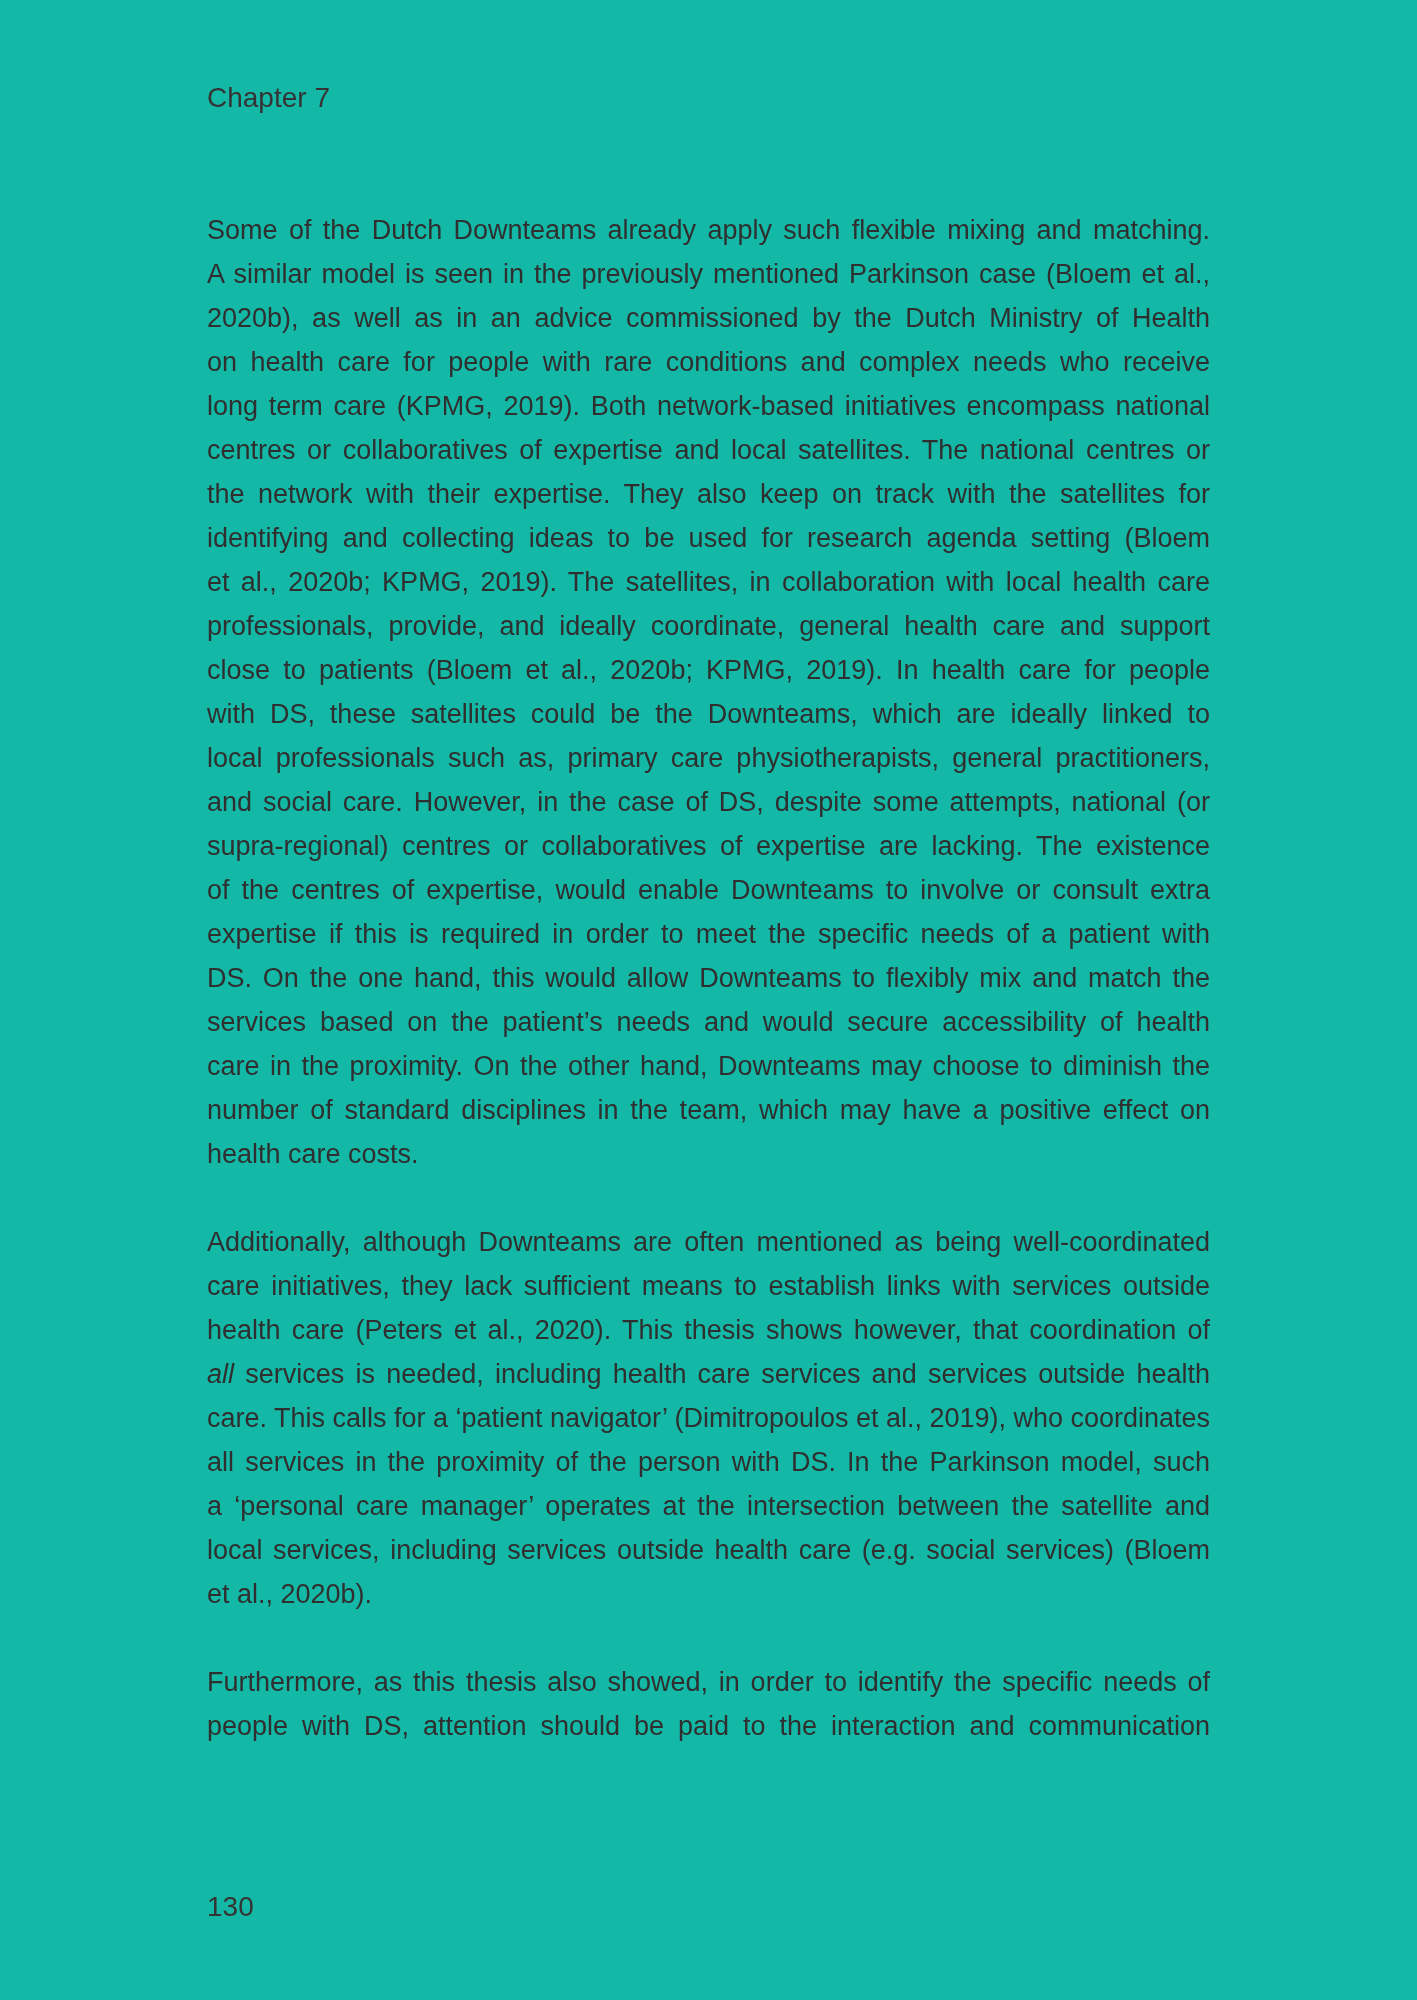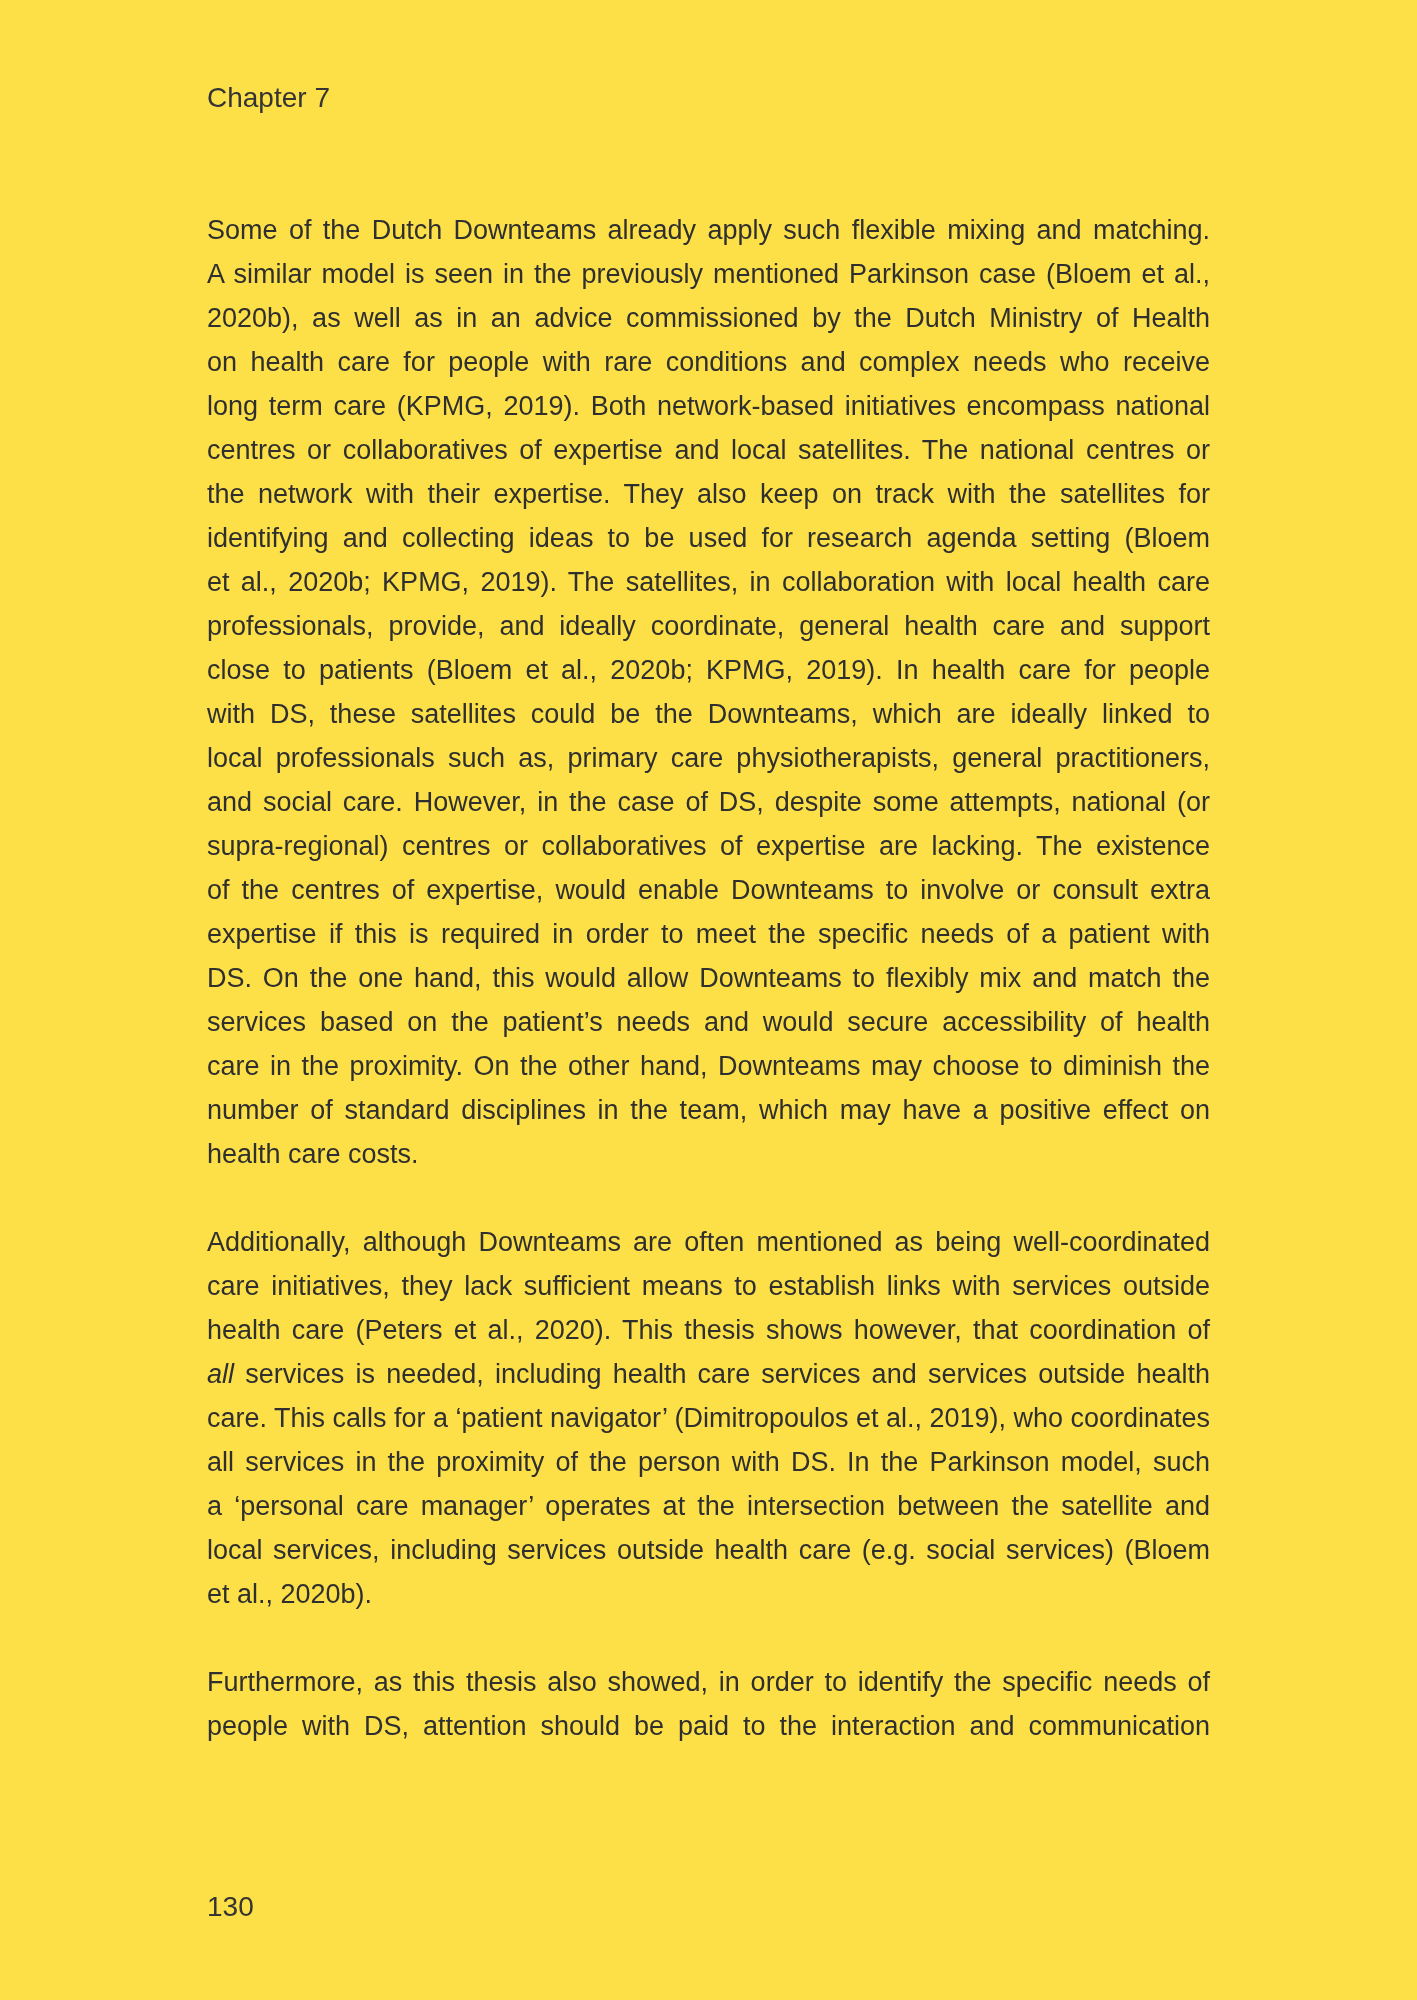--- a/index.html
+++ b/index.html
@@ -1,20 +1,20 @@
 <!DOCTYPE html>
 <html><head>
 <meta charset="utf-8">
 <style>
   html, body { margin: 0; padding: 0; background: #ffffff; }
   .page {
     position: relative;
     width: 1417px;
     height: 2000px;
-    background: #fde047;
+    background: #14b8a6;
     font-family: "Liberation Sans", "DejaVu Sans", sans-serif;
     color: #2f2f2f;
     overflow: hidden;
   }
   .running-header {
     position: absolute;
     left: 207px;
     top: 82px;
     font-size: 28px;
     line-height: 32px;

